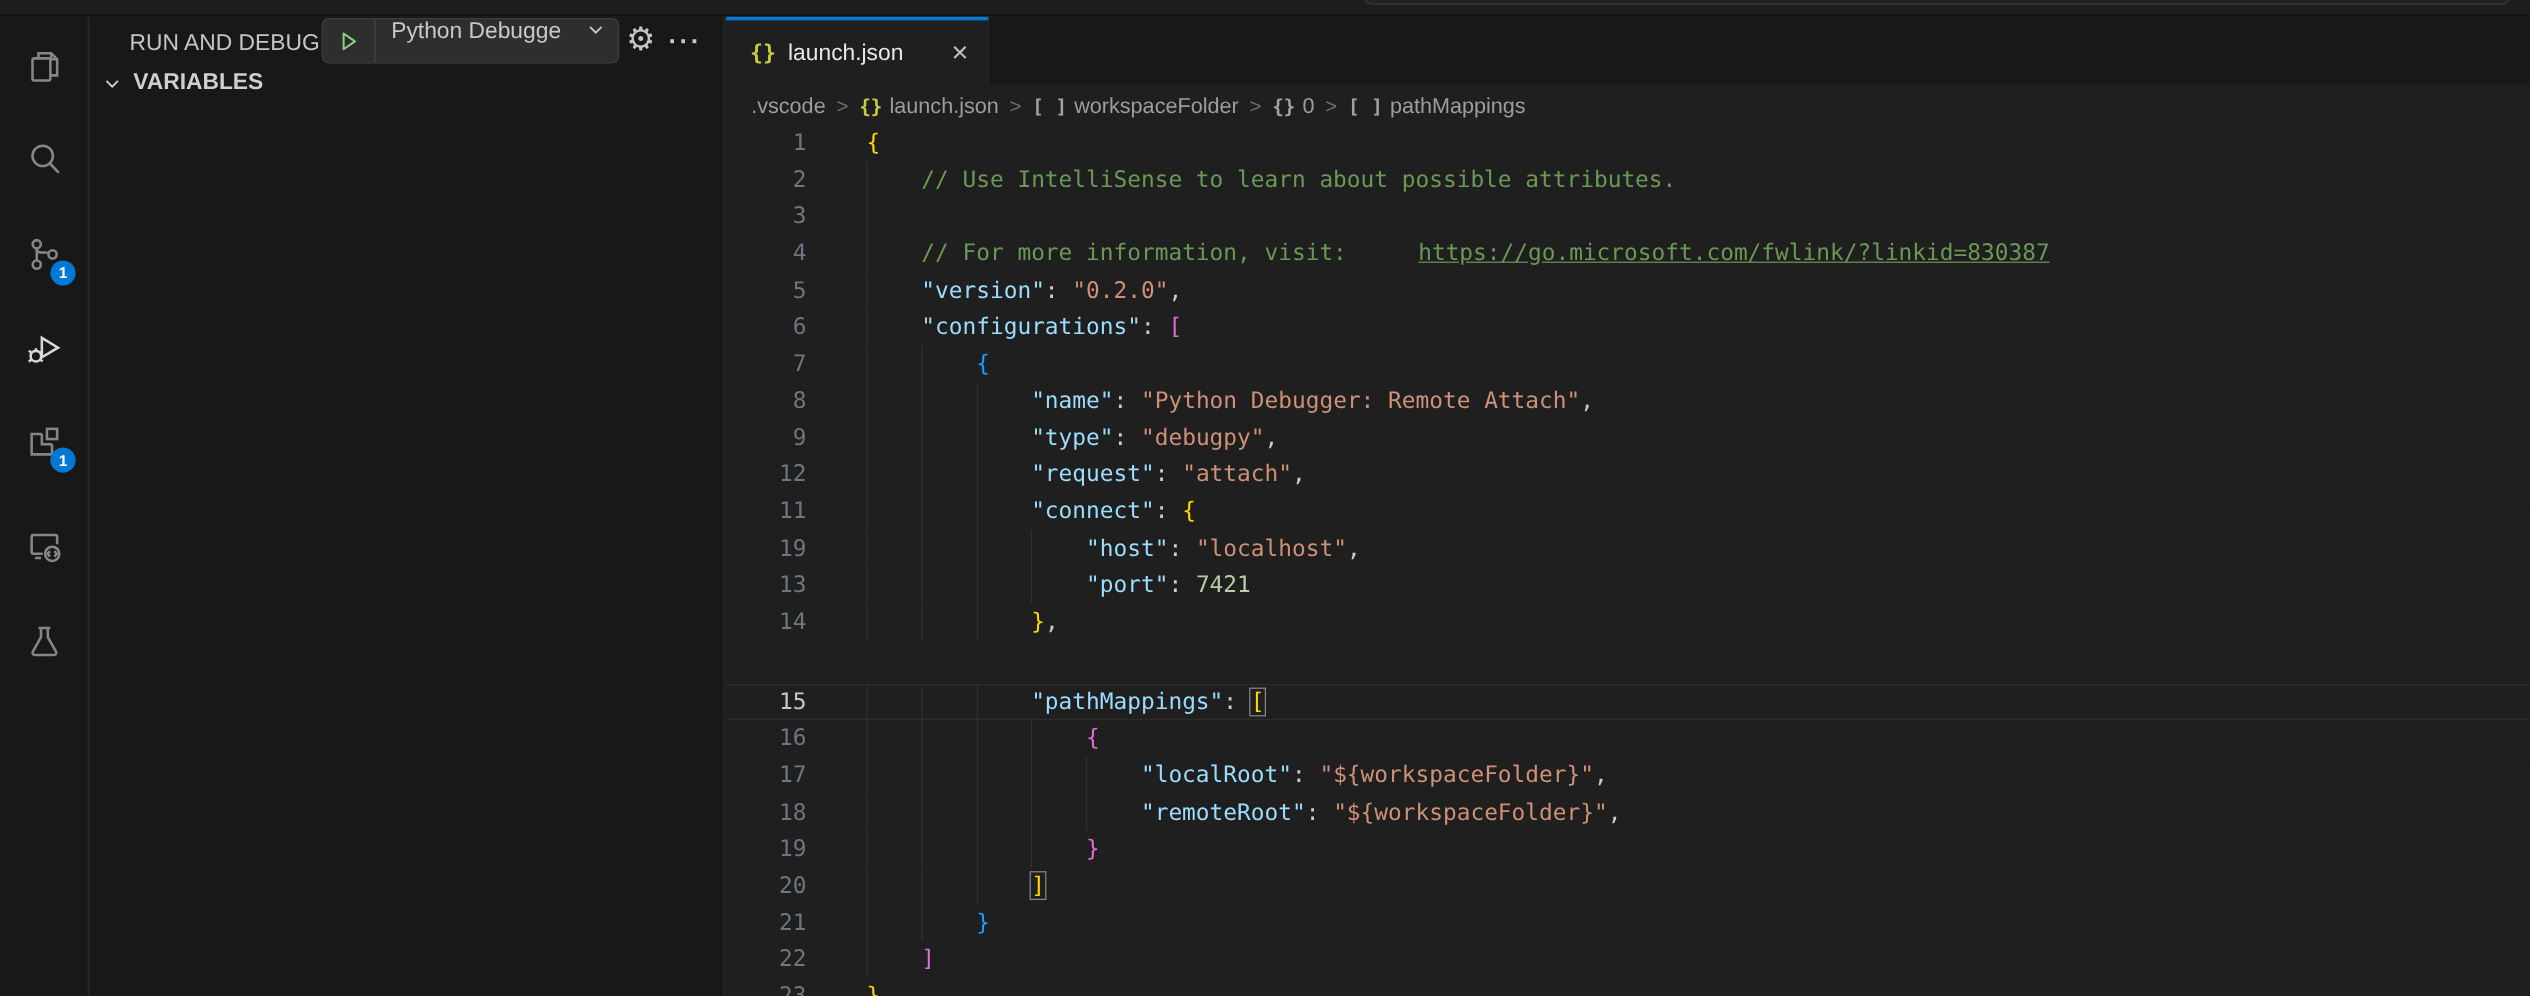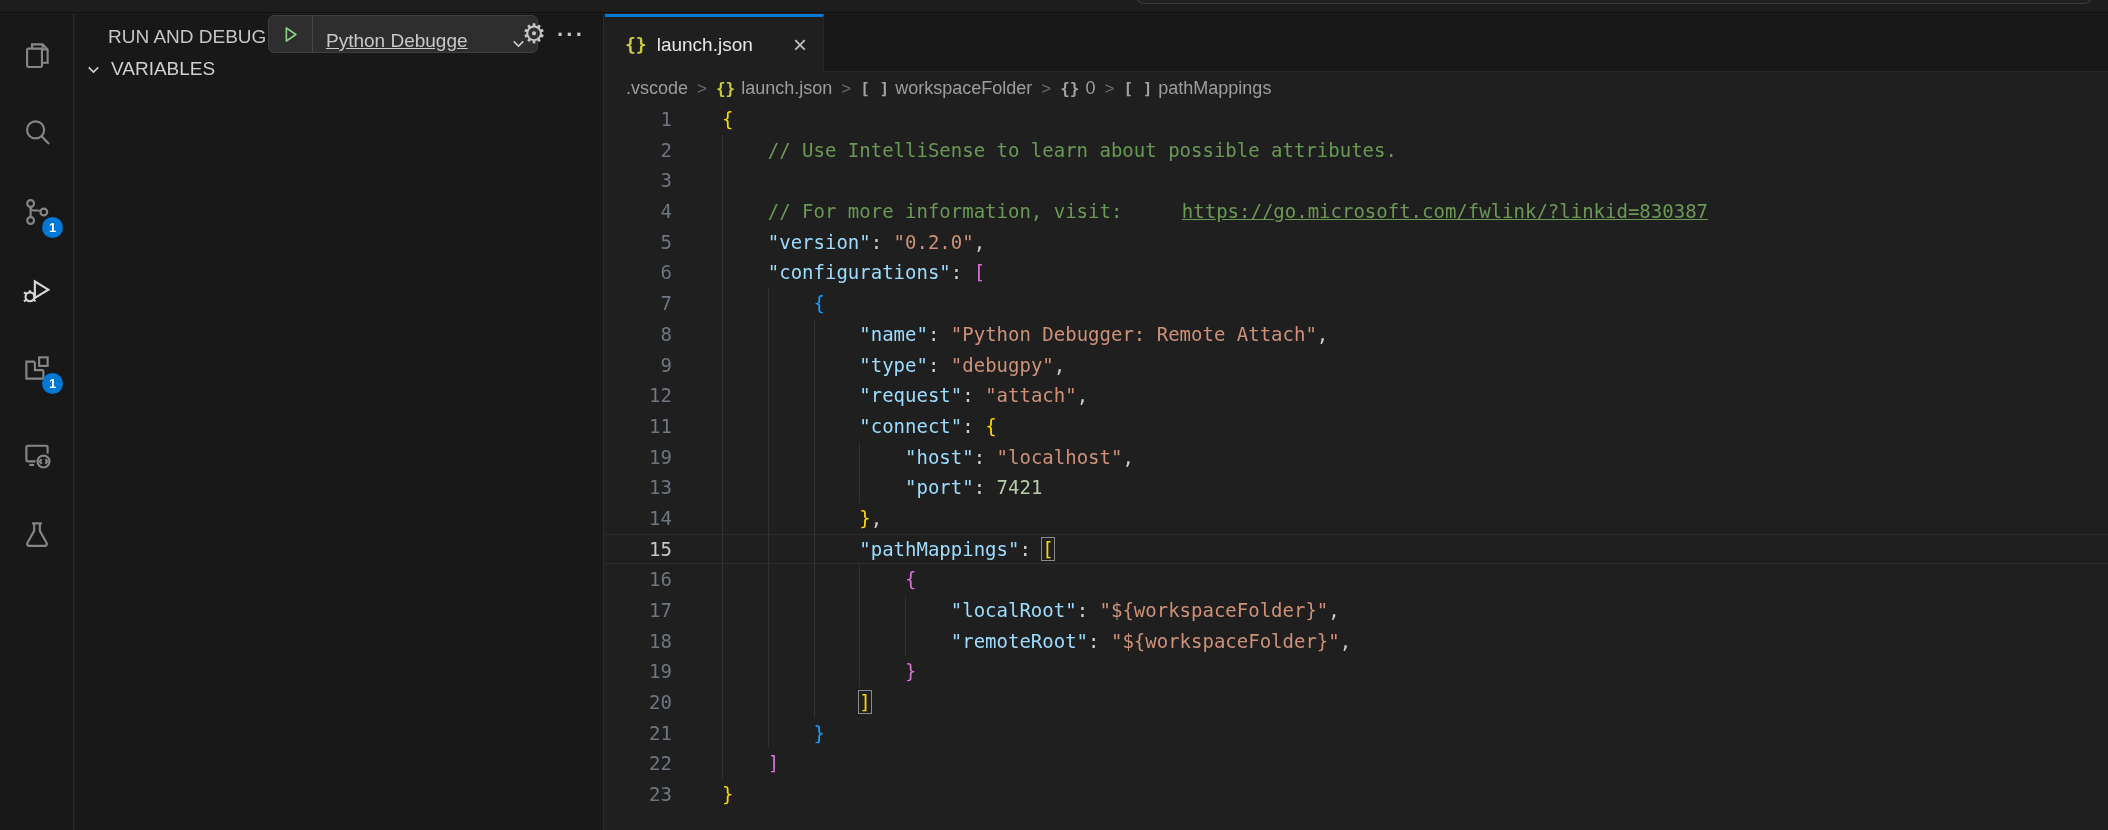--- a/index.html
+++ b/index.html
@@ -22,36 +22,36 @@
   .ab-item svg{ stroke:#868686; fill:none; stroke-width:1.5; }
   .ab-item.active svg{ stroke:#d7d7d7; }
   .badge{ position:absolute; right:-6px; bottom:-6px; width:21px; height:21px;
           border-radius:50%; background:#0078d4; color:#ffffff; font-size:13px;
           display:flex; align-items:center; justify-content:center; font-weight:bold; }
 
   
   .sidebar{ position:absolute; left:75px; top:14px; width:529px; height:816px;
             background:#181818; border-right:1px solid #2b2b2b; }
   .rd-label{ position:absolute; left:33px; top:12px; font-size:19px; color:#c5c5c5; }
-  .cfg-picker{ position:absolute; left:193px; top:1px; width:270px; height:38px;
+  .cfg-picker{ position:absolute; left:193px; top:1px; width:248px; height:38px;
                background:#2e2e2e; border:1px solid #3e3e3e; border-radius:6px;
-               display:flex; align-items:flex-end; overflow:hidden;text-decoration:underline; }
+               display:flex; align-items:flex-start; overflow:hidden; }
   .cfg-play{ width:44px; height:100%; display:flex; align-items:center; justify-content:center;
              border-right:1px solid #474747; flex:none; }
   .cfg-label{ flex:1; padding-left:13px; font-size:19px; color:#c8c8c8;
               white-space:nowrap; overflow:hidden; }
   .cfg-chevron{ flex:none; margin:0 10px 0 2px; }
   .gear{ position:absolute; left:444px; top:4px; width:30px; height:30px; font-size:27px;
          color:#c5c5c5; display:flex; align-items:center; justify-content:center;
          font-family:"DejaVu Sans",sans-serif; }
   .dots{ position:absolute; left:482px; top:8px; font-size:22px; font-weight:bold;
          letter-spacing:2px; color:#c5c5c5; }
   .section-hdr{ position:absolute; left:10px; top:42px; height:26px;
                 display:flex; align-items:center; gap:9px; }
-  .section-hdr .lbl{ font-size:19px; font-weight:normal; color:#cfcfcf; }
+  .section-hdr .lbl{ font-size:19px; font-weight:bold; color:#cfcfcf; }
 
   
   .editor{ position:absolute; left:605px; top:14px; width:1503px; height:816px; background:#1f1f1f; }
   .tabbar{ position:absolute; left:0; top:0; width:100%; height:58px;
            background:#181818; border-bottom:1px solid #252526; }
   .tab{ position:absolute; left:0; top:0; height:58px; width:219px; background:#1f1f1f;
         border-top:3px solid #0078d4; border-right:1px solid #252526;
         display:flex; align-items:center; padding:0 16px 0 20px; }
   .tab .ticon{ font-family:"DejaVu Sans Mono",monospace; font-weight:bold;
                font-size:18px; color:#cbcb41; margin-right:10px; }
@@ -62,21 +62,21 @@
                display:flex; align-items:center; padding-left:21px; gap:7px;
                font-size:18px; color:#9d9d9d; white-space:nowrap; }
   .bc-sep{ color:#6e6e6e; font-size:17px; padding:0 2px; }
   .bc-icon{ font-family:"DejaVu Sans Mono",monospace; font-weight:bold; font-size:16px; }
   .bc-icon.yellow{ color:#cbcb41; }
   .bc-icon.gray{ color:#a2a2a2; }
   .bc-item{ display:flex; align-items:center; gap:6px; }
 
   .code{ position:absolute; left:0; top:90px; width:100%; }
   .row{ position:relative; height:30.7px; }
-  .row.cur{ box-shadow: inset 0 1px 0 #2d2d2d, inset 0 -1px 0 #2d2d2d; }
+  .row.cur{ box-shadow: inset 0 1px 0 #2d2d2d, inset 0 -1px 0 #2d2d2d; margin-top: 36px; }
   .ln{ position:absolute; left:0; top:0; width:67px; text-align:right; color:#6e7681;
        font-family:"DejaVu Sans Mono",monospace; font-size:19px; line-height:30.7px; }
   .row.cur .ln{ color:#c6c6c6; }
   .lc{ position:absolute; left:117px; top:0; white-space:pre;
        font-family:"DejaVu Sans Mono",monospace; font-size:19px; line-height:30.7px; }
   .guide{ position:absolute; top:0; bottom:0; width:1px; background:#313131; }
   .tk.p{ color:#cccccc; } .tk.k{ color:#9cdcfe; } .tk.s{ color:#ce9178; }
   .tk.n{ color:#b5cea8; } .tk.c{ color:#6a9955; }
   .tk.l{ color:#6a9955; text-decoration:underline;margin-left:48px; }
   .tk.b1{ color:#ffd700; } .tk.b2{ color:#da70d6; } .tk.b3{ color:#179fff; }

